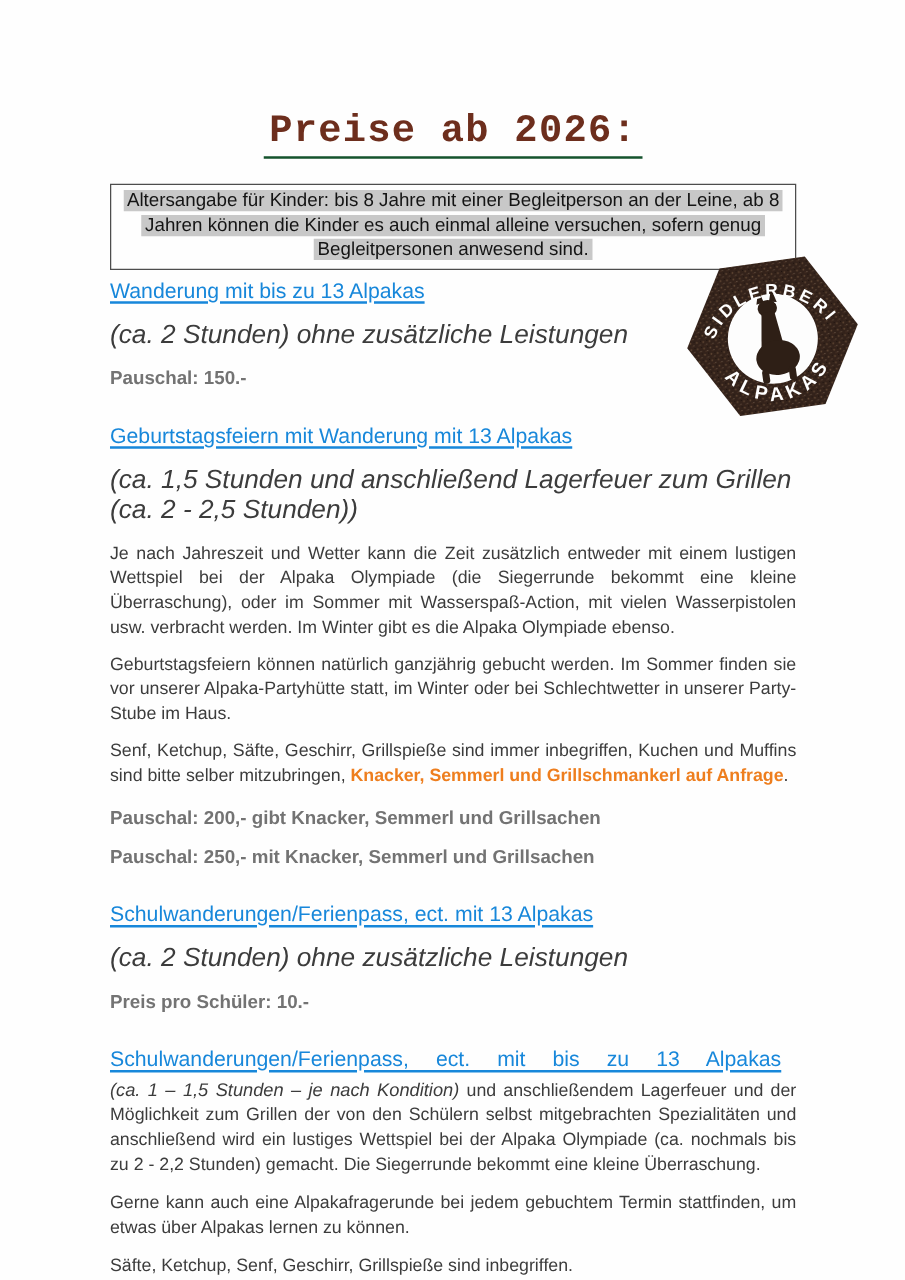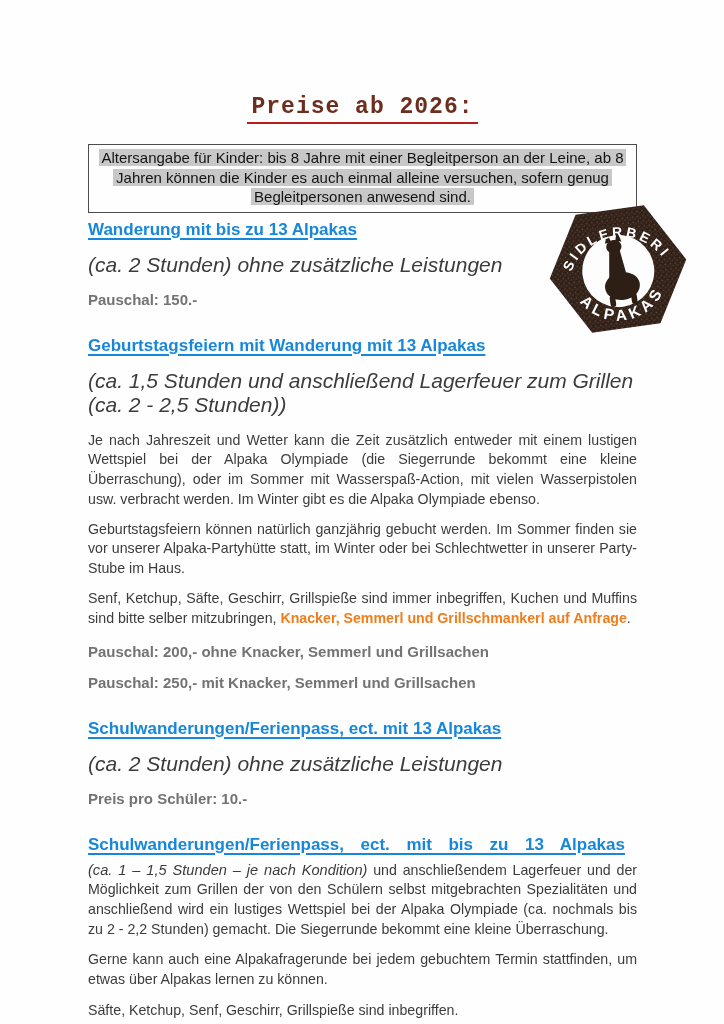--- a/index.html
+++ b/index.html
@@ -17,24 +17,24 @@
   }
   .doc-title {
     text-align:center;
     margin:0 0 20px 0;
     font-weight:normal;
   }
   .doc-title .title-text {
     display:inline-block;
     font-family:"Liberation Mono","DejaVu Sans Mono",monospace;
     font-weight:bold;
-    font-size:23px;
+    font-size:31px;
     letter-spacing:1px;
     color:#6d2e1d;
-    border-bottom:2px solid #b91c1c;
+    border-bottom:2px solid #14532d;
     padding:0 4px 2px 4px;
     text-align:right;
   }
   .notice-box {
     border:1px solid #4d4d4d;
     padding:3px 8px 5px 8px;
     text-align:center;
     font-size:15px;
     line-height:19.5px;
     margin-bottom:7px;
@@ -47,21 +47,21 @@
     box-decoration-break:clone;
   }
   .logo {
     position:absolute;
     left:546px; top:197px;
     width:144px; height:144px;
   }
   section { margin:0 0 28px 0; }
   .section-heading {
     font-size:17px;
-    font-weight:bold;
+    font-weight:normal;
     color:#1787da;
     text-decoration:underline;
     text-decoration-thickness:2px;
     text-underline-offset:3px;
     margin:0 12px 13px 0;
   }
   .section-heading.justified {
     text-align:justify;
     text-align-last:justify;
     margin-bottom:6px;
@@ -152,21 +152,21 @@
     <p class="subtitle">(ca. 2 Stunden) ohne zusätzliche Leistungen</p>
     <p class="price-line">Pauschal: 150.-</p>
   </section>
 
   <section>
     <h2 class="section-heading">Geburtstagsfeiern mit Wanderung mit 13 Alpakas</h2>
     <p class="subtitle">(ca. 1,5 Stunden und anschließend Lagerfeuer zum Grillen (ca. 2 - 2,5 Stunden))</p>
     <p class="body-par">Je nach Jahreszeit und Wetter kann die Zeit zusätzlich entweder mit einem lustigen Wettspiel bei der Alpaka Olympiade (die Siegerrunde bekommt eine kleine Überraschung), oder im Sommer mit Wasserspaß-Action, mit vielen Wasserpistolen usw. verbracht werden. Im Winter gibt es die Alpaka Olympiade ebenso.</p>
     <p class="body-par">Geburtstagsfeiern können natürlich ganzjährig gebucht werden. Im Sommer finden sie vor unserer Alpaka-Partyhütte statt, im Winter oder bei Schlechtwetter in unserer Party-Stube im Haus.</p>
     <p class="body-par"><span>Senf, Ketchup, Säfte, Geschirr, Grillspieße sind immer inbegriffen, Kuchen und Muffins sind bitte selber mitzubringen, </span><span class="accent-bold">Knacker, Semmerl und Grillschmankerl auf Anfrage</span><span>.</span></p>
-    <p class="price-line">Pauschal: 200,- ohne Knacker, Semmerl und Grillsachen</p>
+    <p class="price-line">Pauschal: 200,- gibt Knacker, Semmerl und Grillsachen</p>
     <p class="price-line">Pauschal: 250,- mit Knacker, Semmerl und Grillsachen</p>
   </section>
 
   <section class="mt16">
     <h2 class="section-heading">Schulwanderungen/Ferienpass, ect. mit 13 Alpakas</h2>
     <p class="subtitle">(ca. 2 Stunden) ohne zusätzliche Leistungen</p>
     <p class="price-line">Preis pro Schüler: 10.-</p>
   </section>
 
   <section class="mt16">

